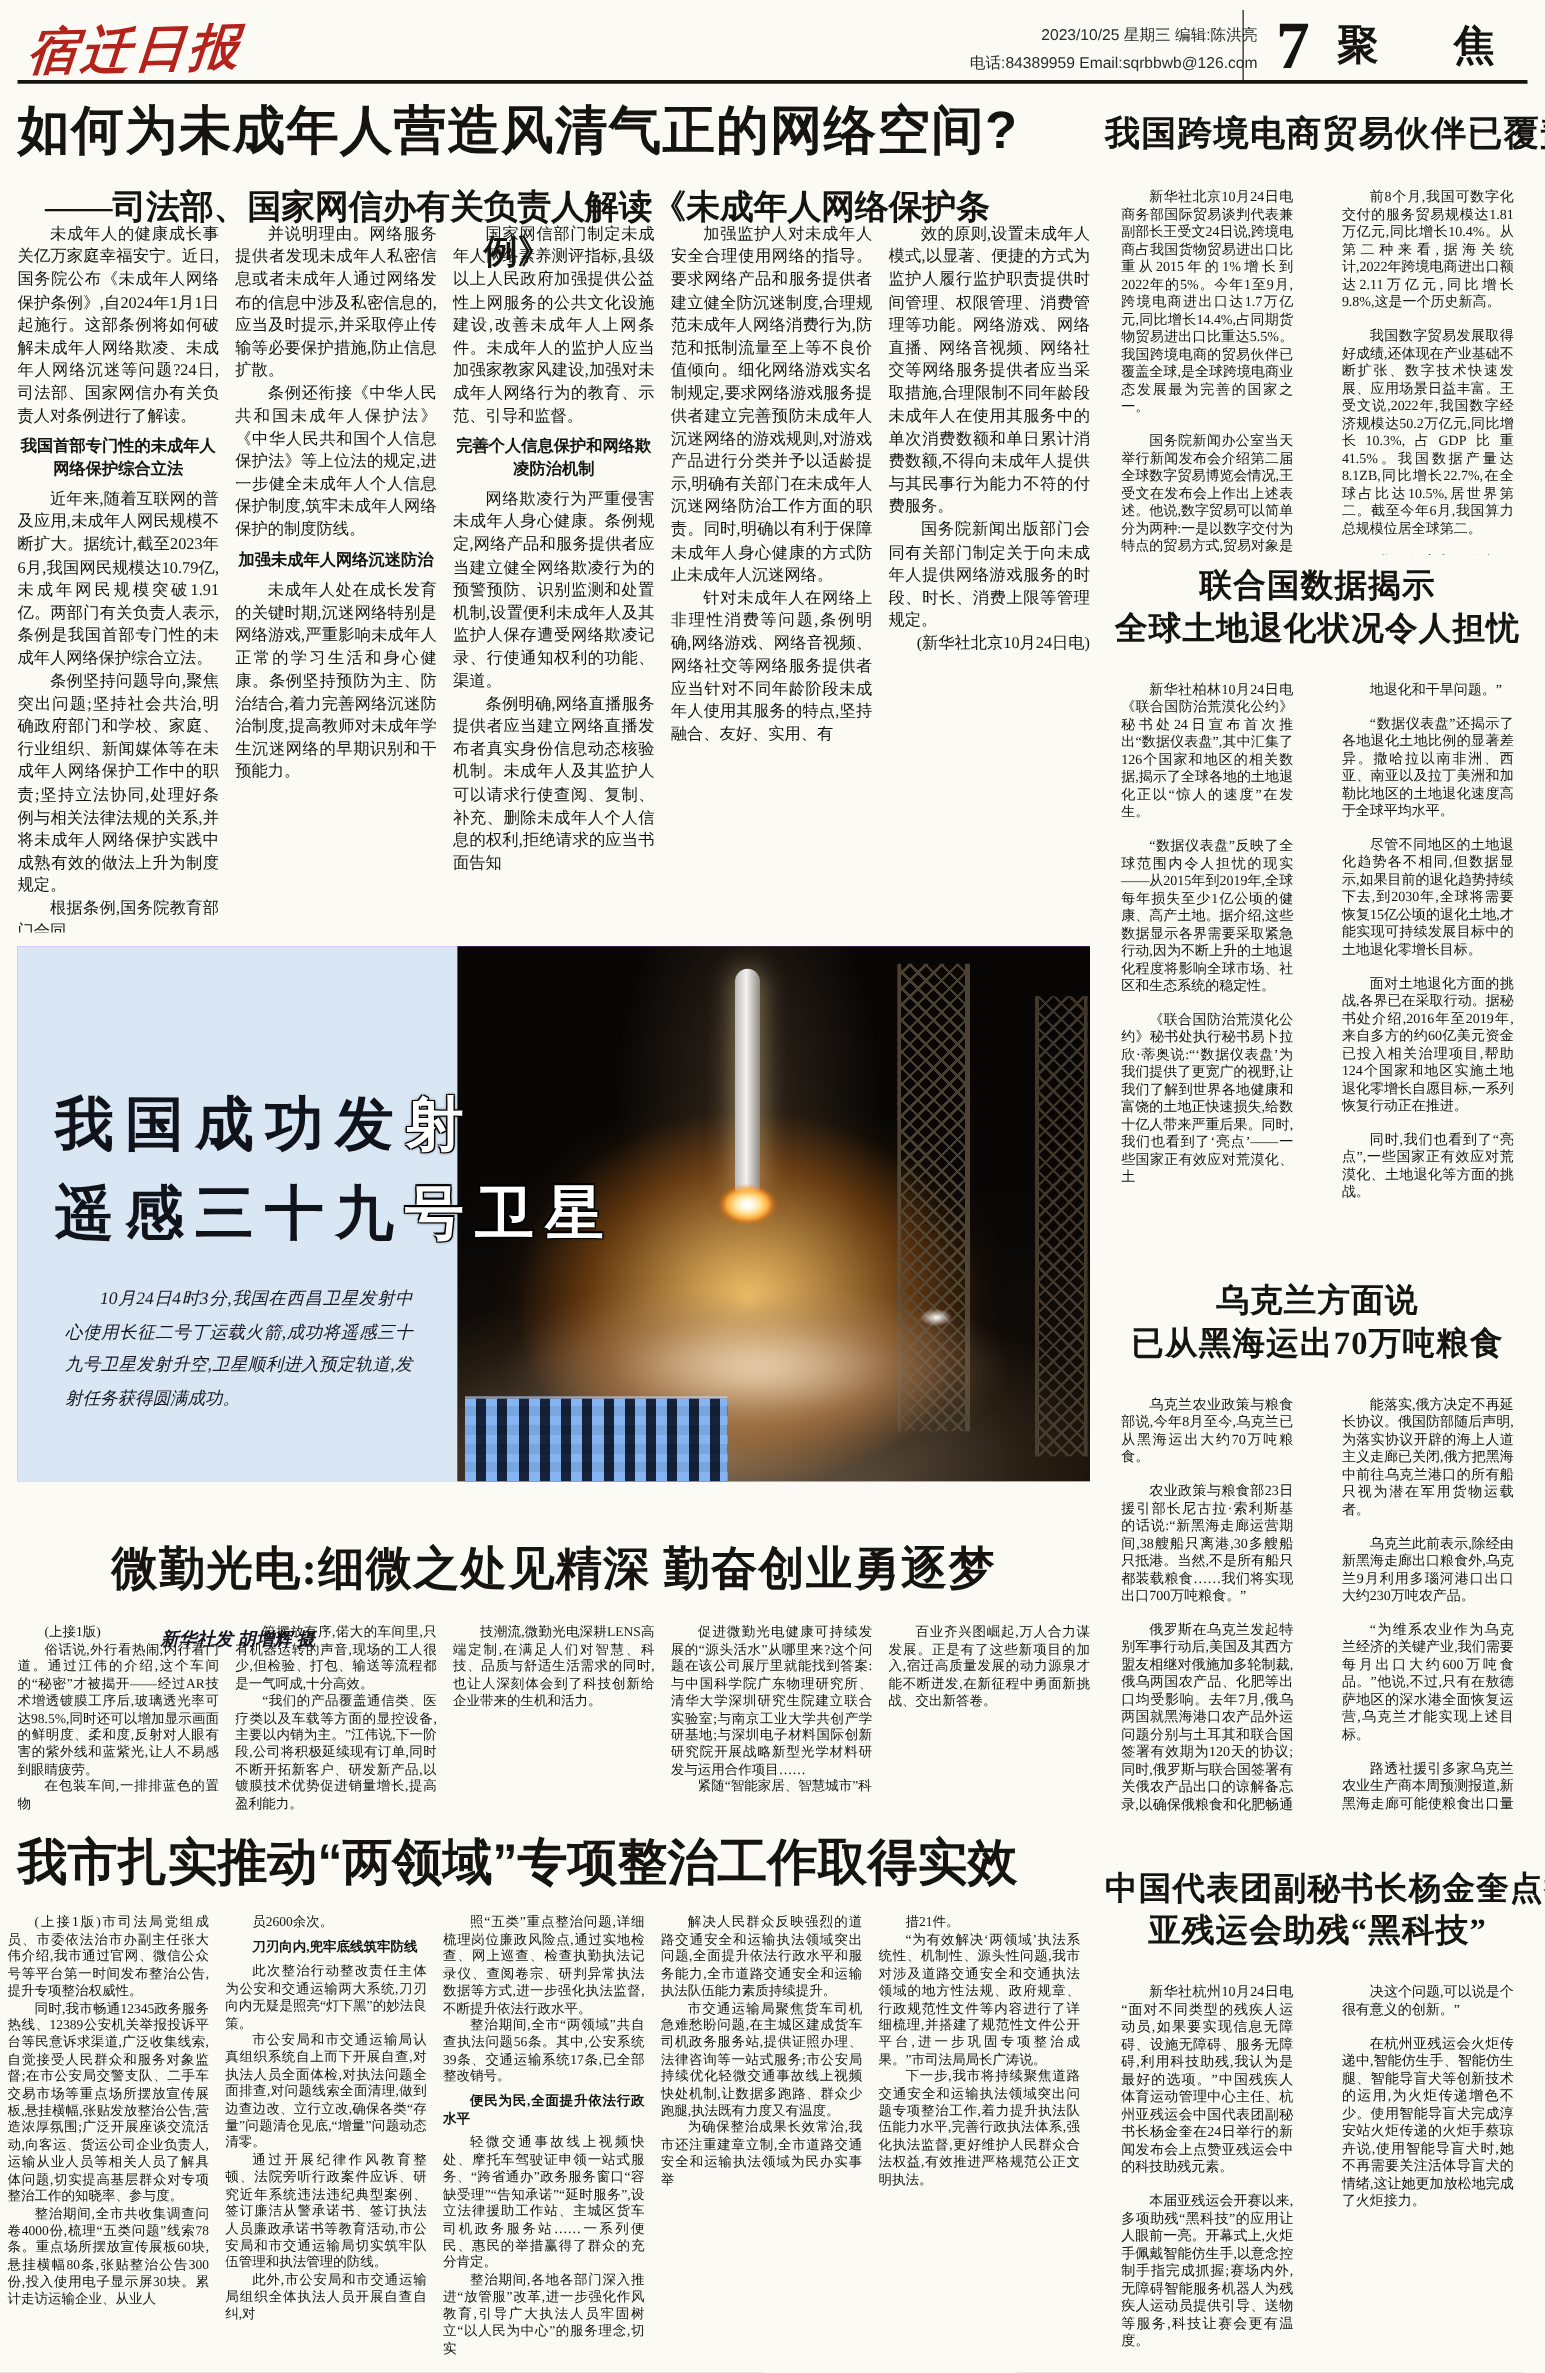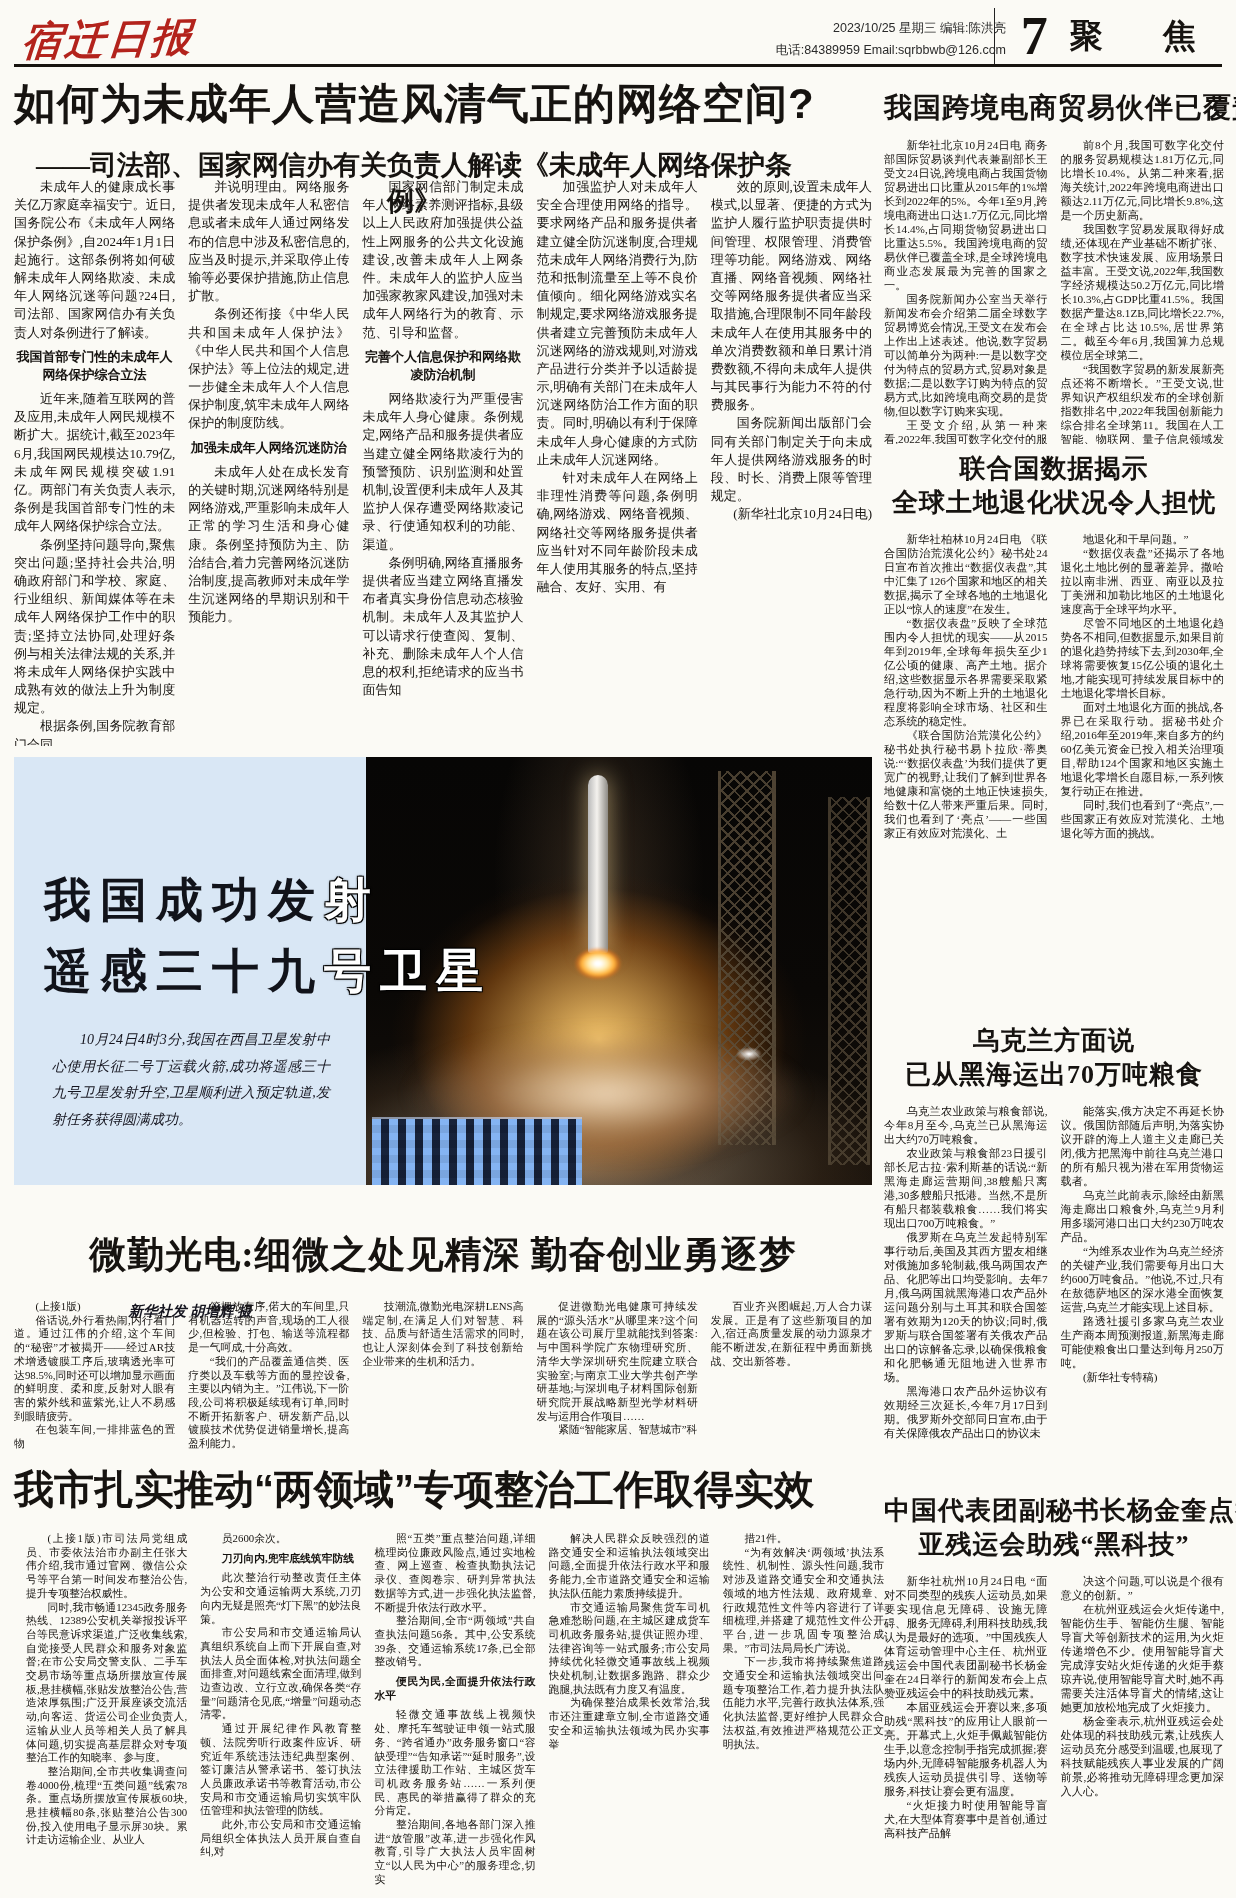--- a/index.html
+++ b/index.html
@@ -61,27 +61,27 @@
   .photo-by{position:absolute;left:0;top:408px;width:352px;text-align:center;font-size:14.5px;
       font-weight:bold;font-style:italic;color:#15151f;top:545px;}
   
   .wq-head{position:absolute;left:14px;top:1230px;width:858px;text-align:center;
       font-size:37px;font-weight:900;letter-spacing:1px;white-space:nowrap;}
   .wq-body{position:absolute;left:14px;top:1300px;width:858px;height:158px;display:flex;gap:13px;overflow:hidden;}
   .wq-body p,.city-body p{margin:0;font-size:10.8px;line-height:1.27;text-align:justify;text-indent:2em;}
   
   .city-head{position:absolute;left:14px;top:1462px;width:800px;
       font-family:"Liberation Sans","DejaVu Sans",sans-serif;font-size:40px;font-weight:900;white-space:nowrap;}
-  .city-body{position:absolute;left:26px;top:1532px;width:858px;height:358px;display:flex;gap:13px;overflow:hidden;}
+  .city-body{position:absolute;left:6px;top:1532px;width:858px;height:358px;display:flex;gap:13px;overflow:hidden;}
   
   .rart{position:absolute;left:884px;width:340px;}
   .ra-head{text-align:center;font-weight:bold;font-size:26px;line-height:1.3;letter-spacing:1px;white-space:nowrap;}
   .ra-head.single{font-size:28px;}
   .ra-body{display:flex;gap:13px;margin-top:12px;overflow:hidden;}
-  .ra-body .col p{margin:0;font-size:11.2px;line-height:1.25;text-align:justify;text-indent:2em;}
+  .ra-body .col p{margin:13px;font-size:11.2px;line-height:1.25;text-align:justify;text-indent:2em;}
 </style>
 </head>
 <body>
 
 <div class="page">
 
   <div class="header">
     <div class="logo">宿迁日报</div>
     <div class="dateblock">
       <div>2023/10/25 星期三 编辑:陈洪亮</div>
@@ -270,18 +270,17 @@
     </div>
     <div class="ra-body" style="height:304px;">
       <div class="col">
         <p>新华社杭州10月24日电 “面对不同类型的残疾人运动员,如果要实现信息无障碍、设施无障碍、服务无障碍,利用科技助残,我认为是最好的选项。”中国残疾人体育运动管理中心主任、杭州亚残运会中国代表团副秘书长杨金奎在24日举行的新闻发布会上点赞亚残运会中的科技助残元素。</p>
         <p>本届亚残运会开赛以来,多项助残“黑科技”的应用让人眼前一亮。开幕式上,火炬手佩戴智能仿生手,以意念控制手指完成抓握;赛场内外,无障碍智能服务机器人为残疾人运动员提供引导、送物等服务,科技让赛会更有温度。</p>
         <p>“火炬接力时使用智能导盲犬,在大型体育赛事中是首创,通过高科技产品解</p>
       </div>
       <div class="col">
         <p>决这个问题,可以说是个很有意义的创新。”</p>
         <p>在杭州亚残运会火炬传递中,智能仿生手、智能仿生腿、智能导盲犬等创新技术的运用,为火炬传递增色不少。使用智能导盲犬完成淳安站火炬传递的火炬手蔡琼卉说,使用智能导盲犬时,她不再需要关注活体导盲犬的情绪,这让她更加放松地完成了火炬接力。</p>
-        <p>杨金奎表示,杭州亚残运会处处体现的科技助残元素,让残疾人运动员充分感受到温暖,也展现了科技赋能残疾人事业发展的广阔前景,必将推动无障碍理念更加深入人心。</p>
       </div>
     </div>
   </div>
 
 </div>
 
 </body></html>

